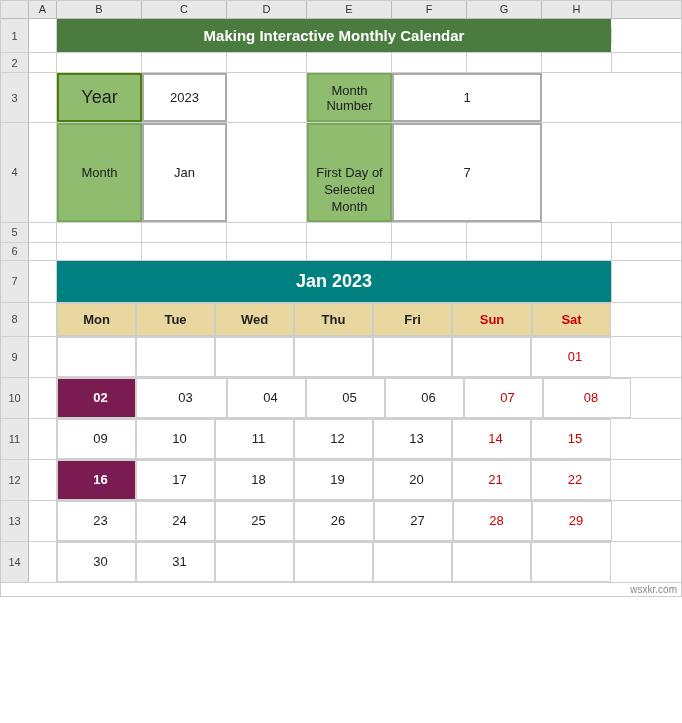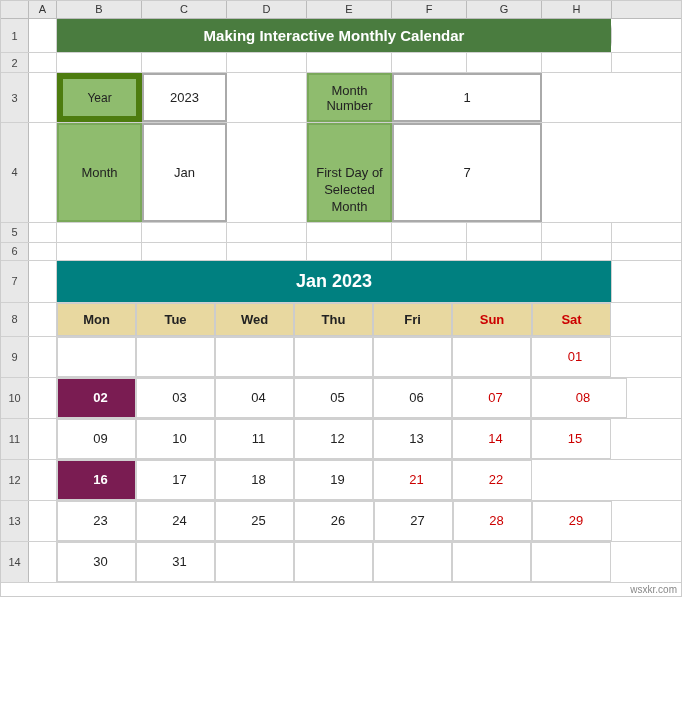--- a/index.html
+++ b/index.html
@@ -199,21 +199,21 @@
     <div class="ss-cell col-e"></div>
     <div class="ss-cell col-f"></div>
     <div class="ss-cell col-g"></div>
     <div class="ss-cell col-h"></div>
   </div>
 
   <div class="ss-row" style="min-height:50px;">
     <div class="ss-row-num">3</div>
     <div class="ss-cell col-a"></div>
 
-    <div class="ss-cell col-b info-label" style="border:6px solid #4d7c0f; font-size:12px;">
+    <div class="ss-cell col-b info-label" style="border:2px solid #4d7c0f; font-size:18px;">
       <span>Year</span>
     </div>
 
     <div class="ss-cell col-c info-value" style="border:2px solid #aaa; font-size:13px;">
       <span>2023</span>
     </div>
 
     <div class="ss-cell col-d"></div>
 
     <div class="ss-cell col-e info-label" style="border:2px solid #7aa85a; font-size:13px;">
@@ -333,36 +333,36 @@
         <span>01</span>
       </div>
   </div>
 
   <div class="ss-row" style="min-height:38px;">
     <div class="ss-row-num">10</div>
     <div class="ss-cell col-a"></div>
     <div class="cal-cell today-highlight" style="width:79px;">
         <span>02</span>
       </div>
-    <div class="cal-cell" style="width:79px;text-align:right;">
+    <div class="cal-cell" style="width:91px;text-align:right;">
         <span>03</span>
       </div>
     <div class="cal-cell" style="width:79px;">
         <span>04</span>
       </div>
     <div class="cal-cell" style="width:79px;">
         <span>05</span>
       </div>
     <div class="cal-cell" style="width:79px;">
         <span>06</span>
       </div>
     <div class="cal-cell weekend" style="width:79px;">
         <span>07</span>
       </div>
-    <div class="cal-cell weekend" style="width:96px;">
+    <div class="cal-cell weekend" style="width:88px;">
         <span>08</span>
       </div>
   </div>
 
   <div class="ss-row" style="min-height:38px;">
     <div class="ss-row-num">11</div>
     <div class="ss-cell col-a"></div>
     <div class="cal-cell" style="width:79px;">
         <span>09</span>
       </div>
@@ -394,20 +394,23 @@
       </div>
     <div class="cal-cell" style="width:79px;">
         <span>17</span>
       </div>
     <div class="cal-cell" style="width:79px;">
         <span>18</span>
       </div>
     <div class="cal-cell" style="width:79px;">
         <span>19</span>
       </div>
+    <div class="cal-cell" style="width:79px;">
+        <span>20</span>
+      </div>
     <div class="cal-cell weekend" style="width:79px;">
         <span>21</span>
       </div>
     <div class="cal-cell weekend" style="width:80px;">
         <span>22</span>
       </div>
   </div>
 
   <div class="ss-row" style="min-height:38px;">
     <div class="ss-row-num">13</div>

